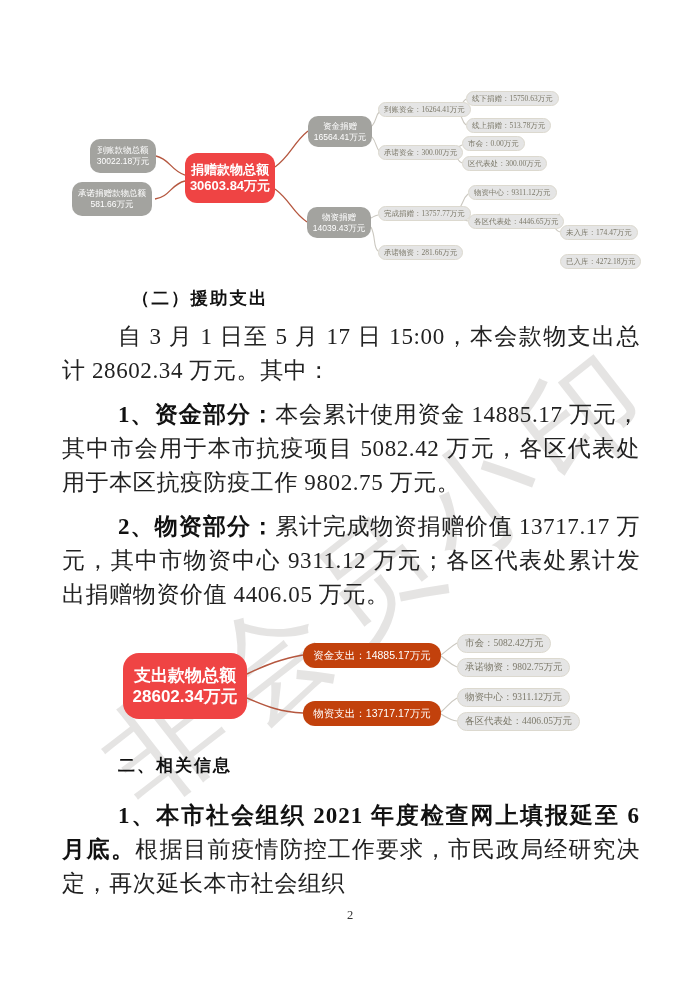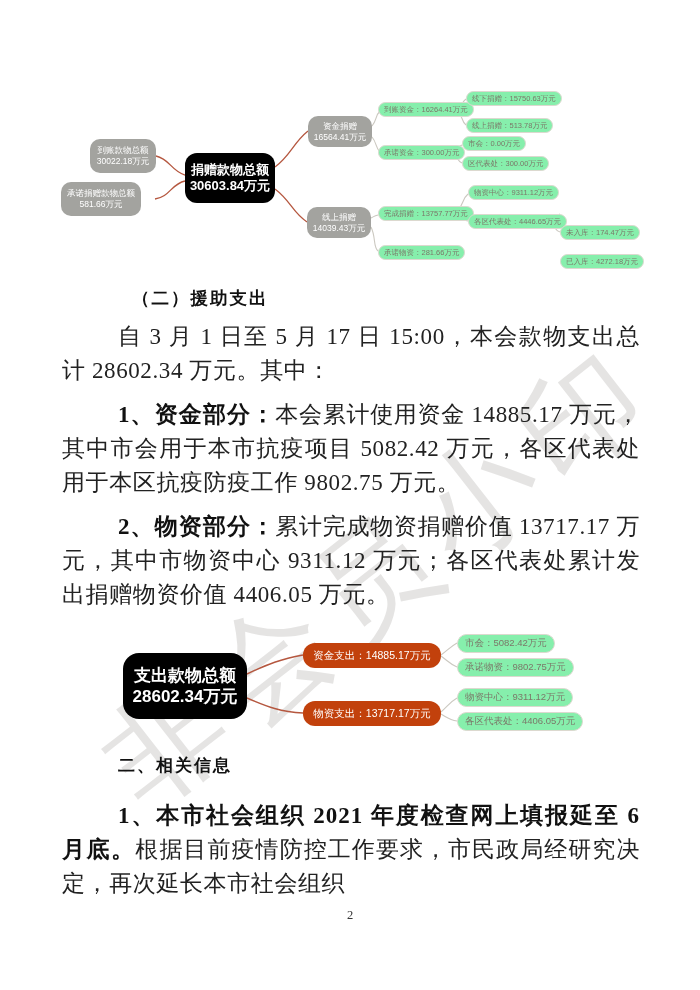--- a/index.html
+++ b/index.html
@@ -21,27 +21,27 @@
   .diagram { position:absolute; left:0; width:700px; z-index:2;
     font-family:"Liberation Sans", sans-serif; }
   #diagram1 { top:85px; height:185px; }
   #diagram2 { top:630px; height:115px; }
   .diagram svg { position:absolute; left:0; top:0; }
   .node {
     position:absolute; display:flex; flex-direction:column;
     align-items:center; justify-content:center; text-align:center;
     line-height:1.25;
   }
-  .n-red  { background:#000000; color:#fff; border-radius:12px; font-weight:bold; }
+  .n-red  { background:#ef4444; color:#fff; border-radius:12px; font-weight:bold; }
   .n-grey { background:#a3a39f; color:#fff; border-radius:10px; }
   .pill {
     position:absolute; display:inline-flex; align-items:center;
-    background:#86efac; border:1px solid #dcd9cf; border-radius:8px;
+    background:#e5e5e5; border:1px solid #dcd9cf; border-radius:8px;
     color:#7b7869; padding:0 5px; white-space:nowrap;
-    height:15px; font-size:7.5px;
+    height:15px; font-size:7.5px;font-family:Liberation Serif, serif;
   }
   .pill2 { height:19px; font-size:9.5px; border-radius:10px; padding:0 7px; }
   .dpill {
     position:absolute; display:flex; align-items:center; justify-content:center;
     background:#c2410c; color:#fff; border-radius:12px;
     font-size:10.5px; white-space:nowrap;
   }
   
   .textblock { position:absolute; left:62px; width:578px; z-index:2; }
   #block1 { top:282px; }
@@ -99,36 +99,36 @@
         <path d="M458,132 C463,134 463,135 468,136"></path>
         <path d="M552,134 C557,132 555,131 560,129"></path>
         <path d="M552,140 C557,143 555,146 560,147"></path>
       </g>
     </svg>
 
     <div class="node n-grey" style="left:90px;top:54px;width:66px;height:34px;font-size:8.5px;">
       <div>到账款物总额</div>
       <div>30022.18万元</div>
     </div>
-    <div class="node n-grey" style="left:61px;top:97px;width:80px;height:34px;font-size:8.5px;">
+    <div class="node n-grey" style="left:72px;top:97px;width:80px;height:34px;font-size:8.5px;">
       <div>承诺捐赠款物总额</div>
       <div>581.66万元</div>
     </div>
 
     <div class="node n-red" style="left:185px;top:68px;width:90px;height:50px;font-size:13px;">
       <div>捐赠款物总额</div>
       <div>30603.84万元</div>
     </div>
 
     <div class="node n-grey" style="left:308px;top:31px;width:64px;height:31px;font-size:8.5px;">
       <div>资金捐赠</div>
       <div>16564.41万元</div>
     </div>
     <div class="node n-grey" style="left:307px;top:122px;width:64px;height:31px;font-size:8.5px;">
-      <div>线上捐赠</div>
+      <div>物资捐赠</div>
       <div>14039.43万元</div>
     </div>
 
     <span class="pill" style="left:378px;top:17px;">到账资金：16264.41万元</span>
     <span class="pill" style="left:466px;top:6px;">线下捐赠：15750.63万元</span>
     <span class="pill" style="left:466px;top:33px;">线上捐赠：513.78万元</span>
     <span class="pill" style="left:378px;top:60px;">承诺资金：300.00万元</span>
     <span class="pill" style="left:462px;top:51px;">市会：0.00万元</span>
     <span class="pill" style="left:462px;top:71px;">区代表处：300.00万元</span>
     <span class="pill" style="left:378px;top:121px;">完成捐赠：13757.77万元</span>

